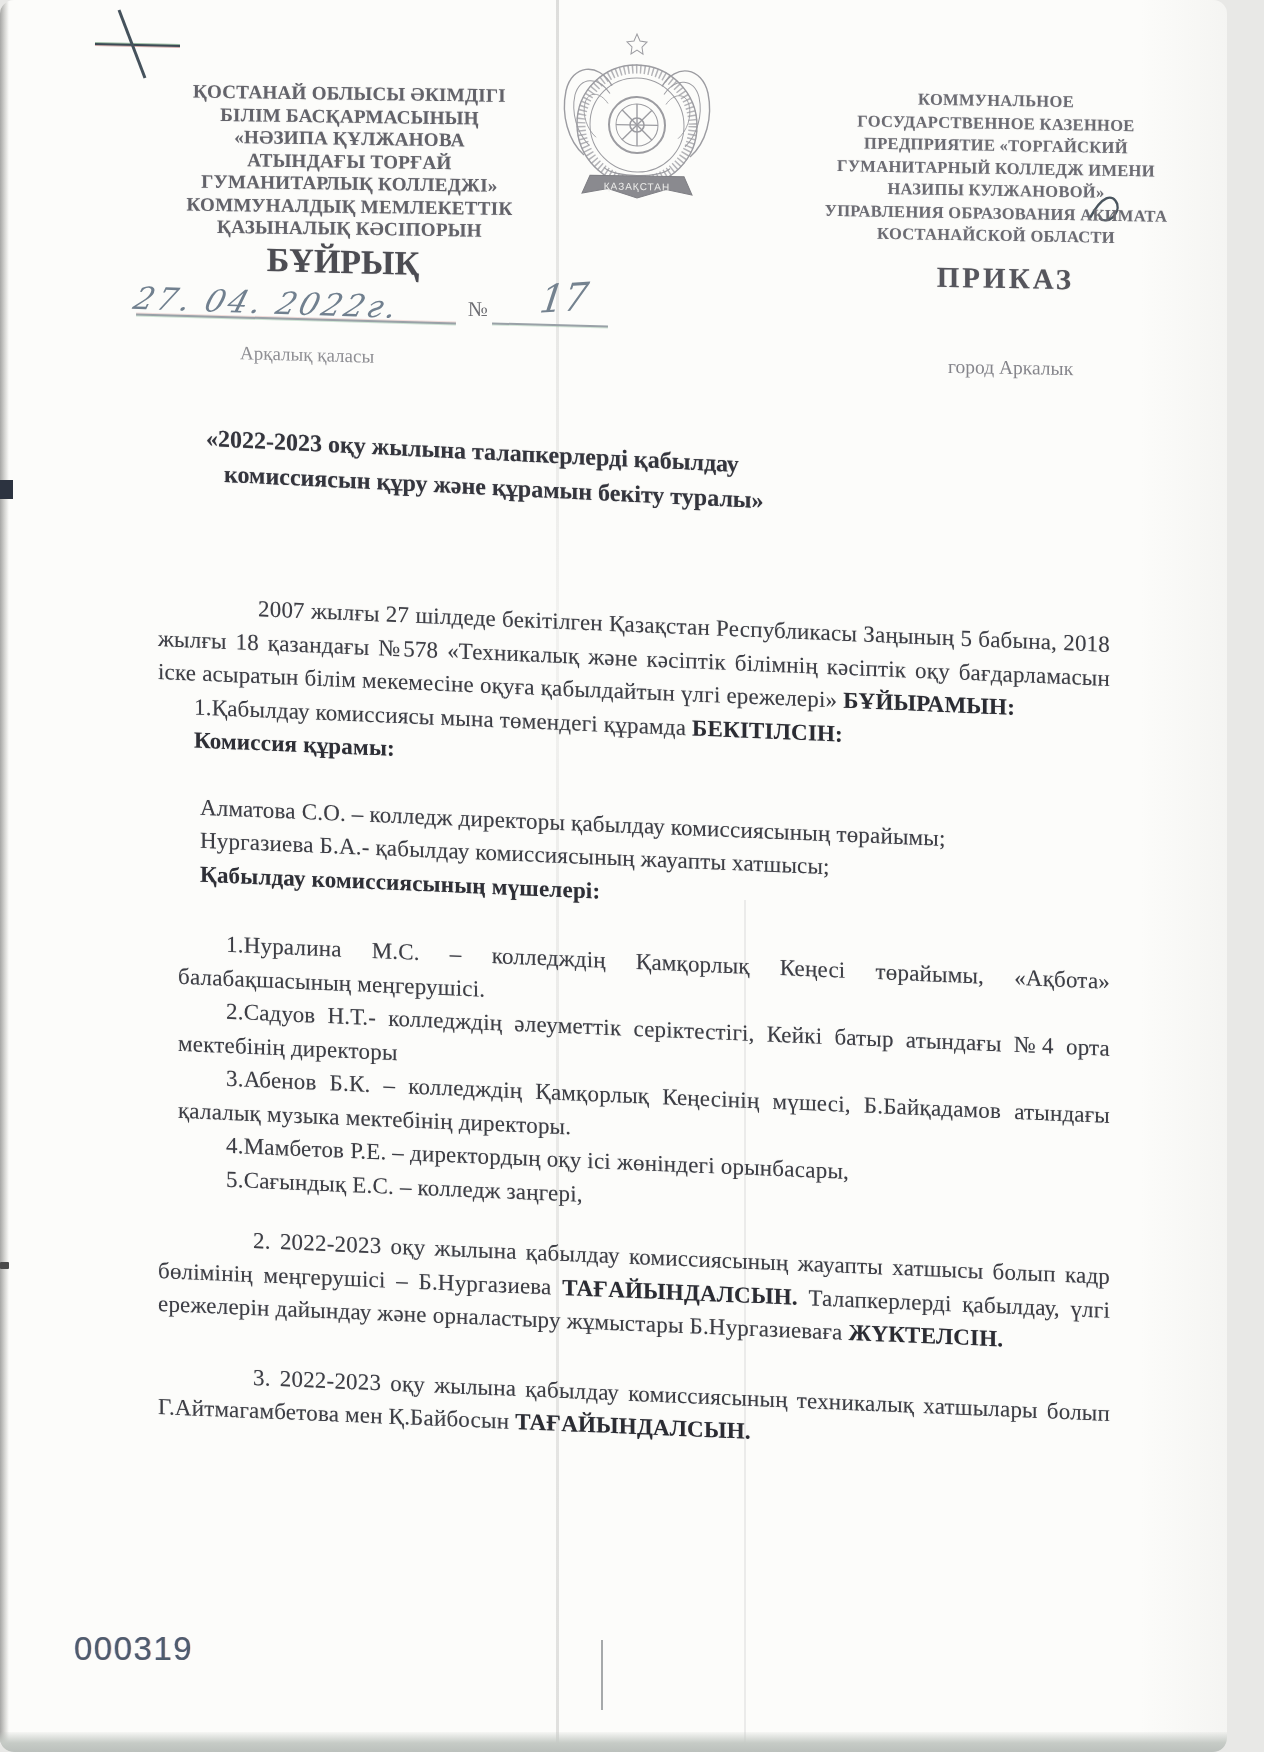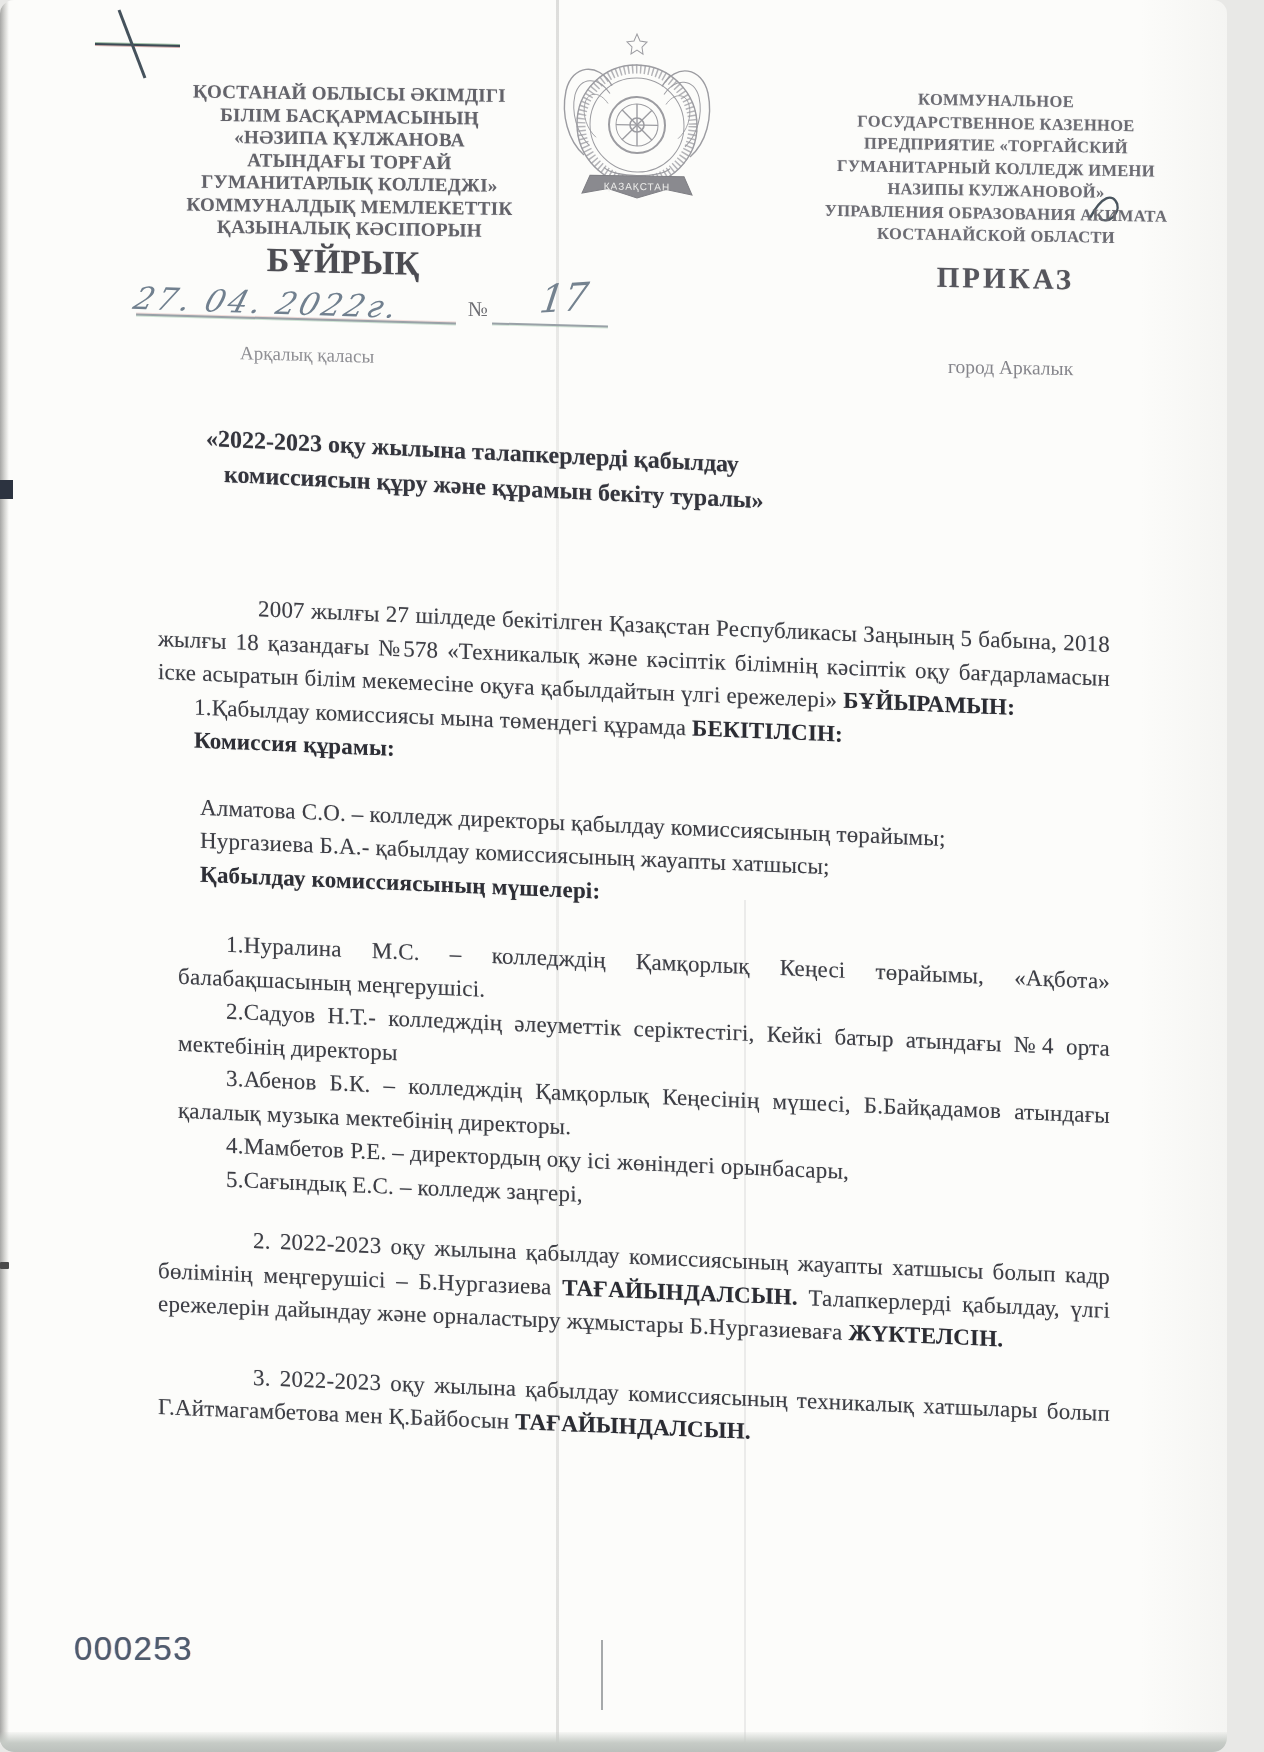--- a/index.html
+++ b/index.html
@@ -184,16 +184,16 @@
       <span>Талапкерлерді қабылдау, үлгі ережелерін дайындау және орналастыру жұмыстары Б.Нургазиеваға</span>
       <b>ЖҮКТЕЛСІН.</b>
     </div>
 
     <div class="para3 jp">
       <span>3. 2022-2023 оқу жылына қабылдау комиссиясының техникалық хатшылары болып Г.Айтмагамбетова мен Қ.Байбосын</span>
       <b>ТАҒАЙЫНДАЛСЫН.</b>
     </div>
   </div>
 
-  <div class="stamp">000253</div>
+  <div class="stamp">000319</div>
 
   <div class="edge-bottom"></div>
 </div>
 
 </body></html>

